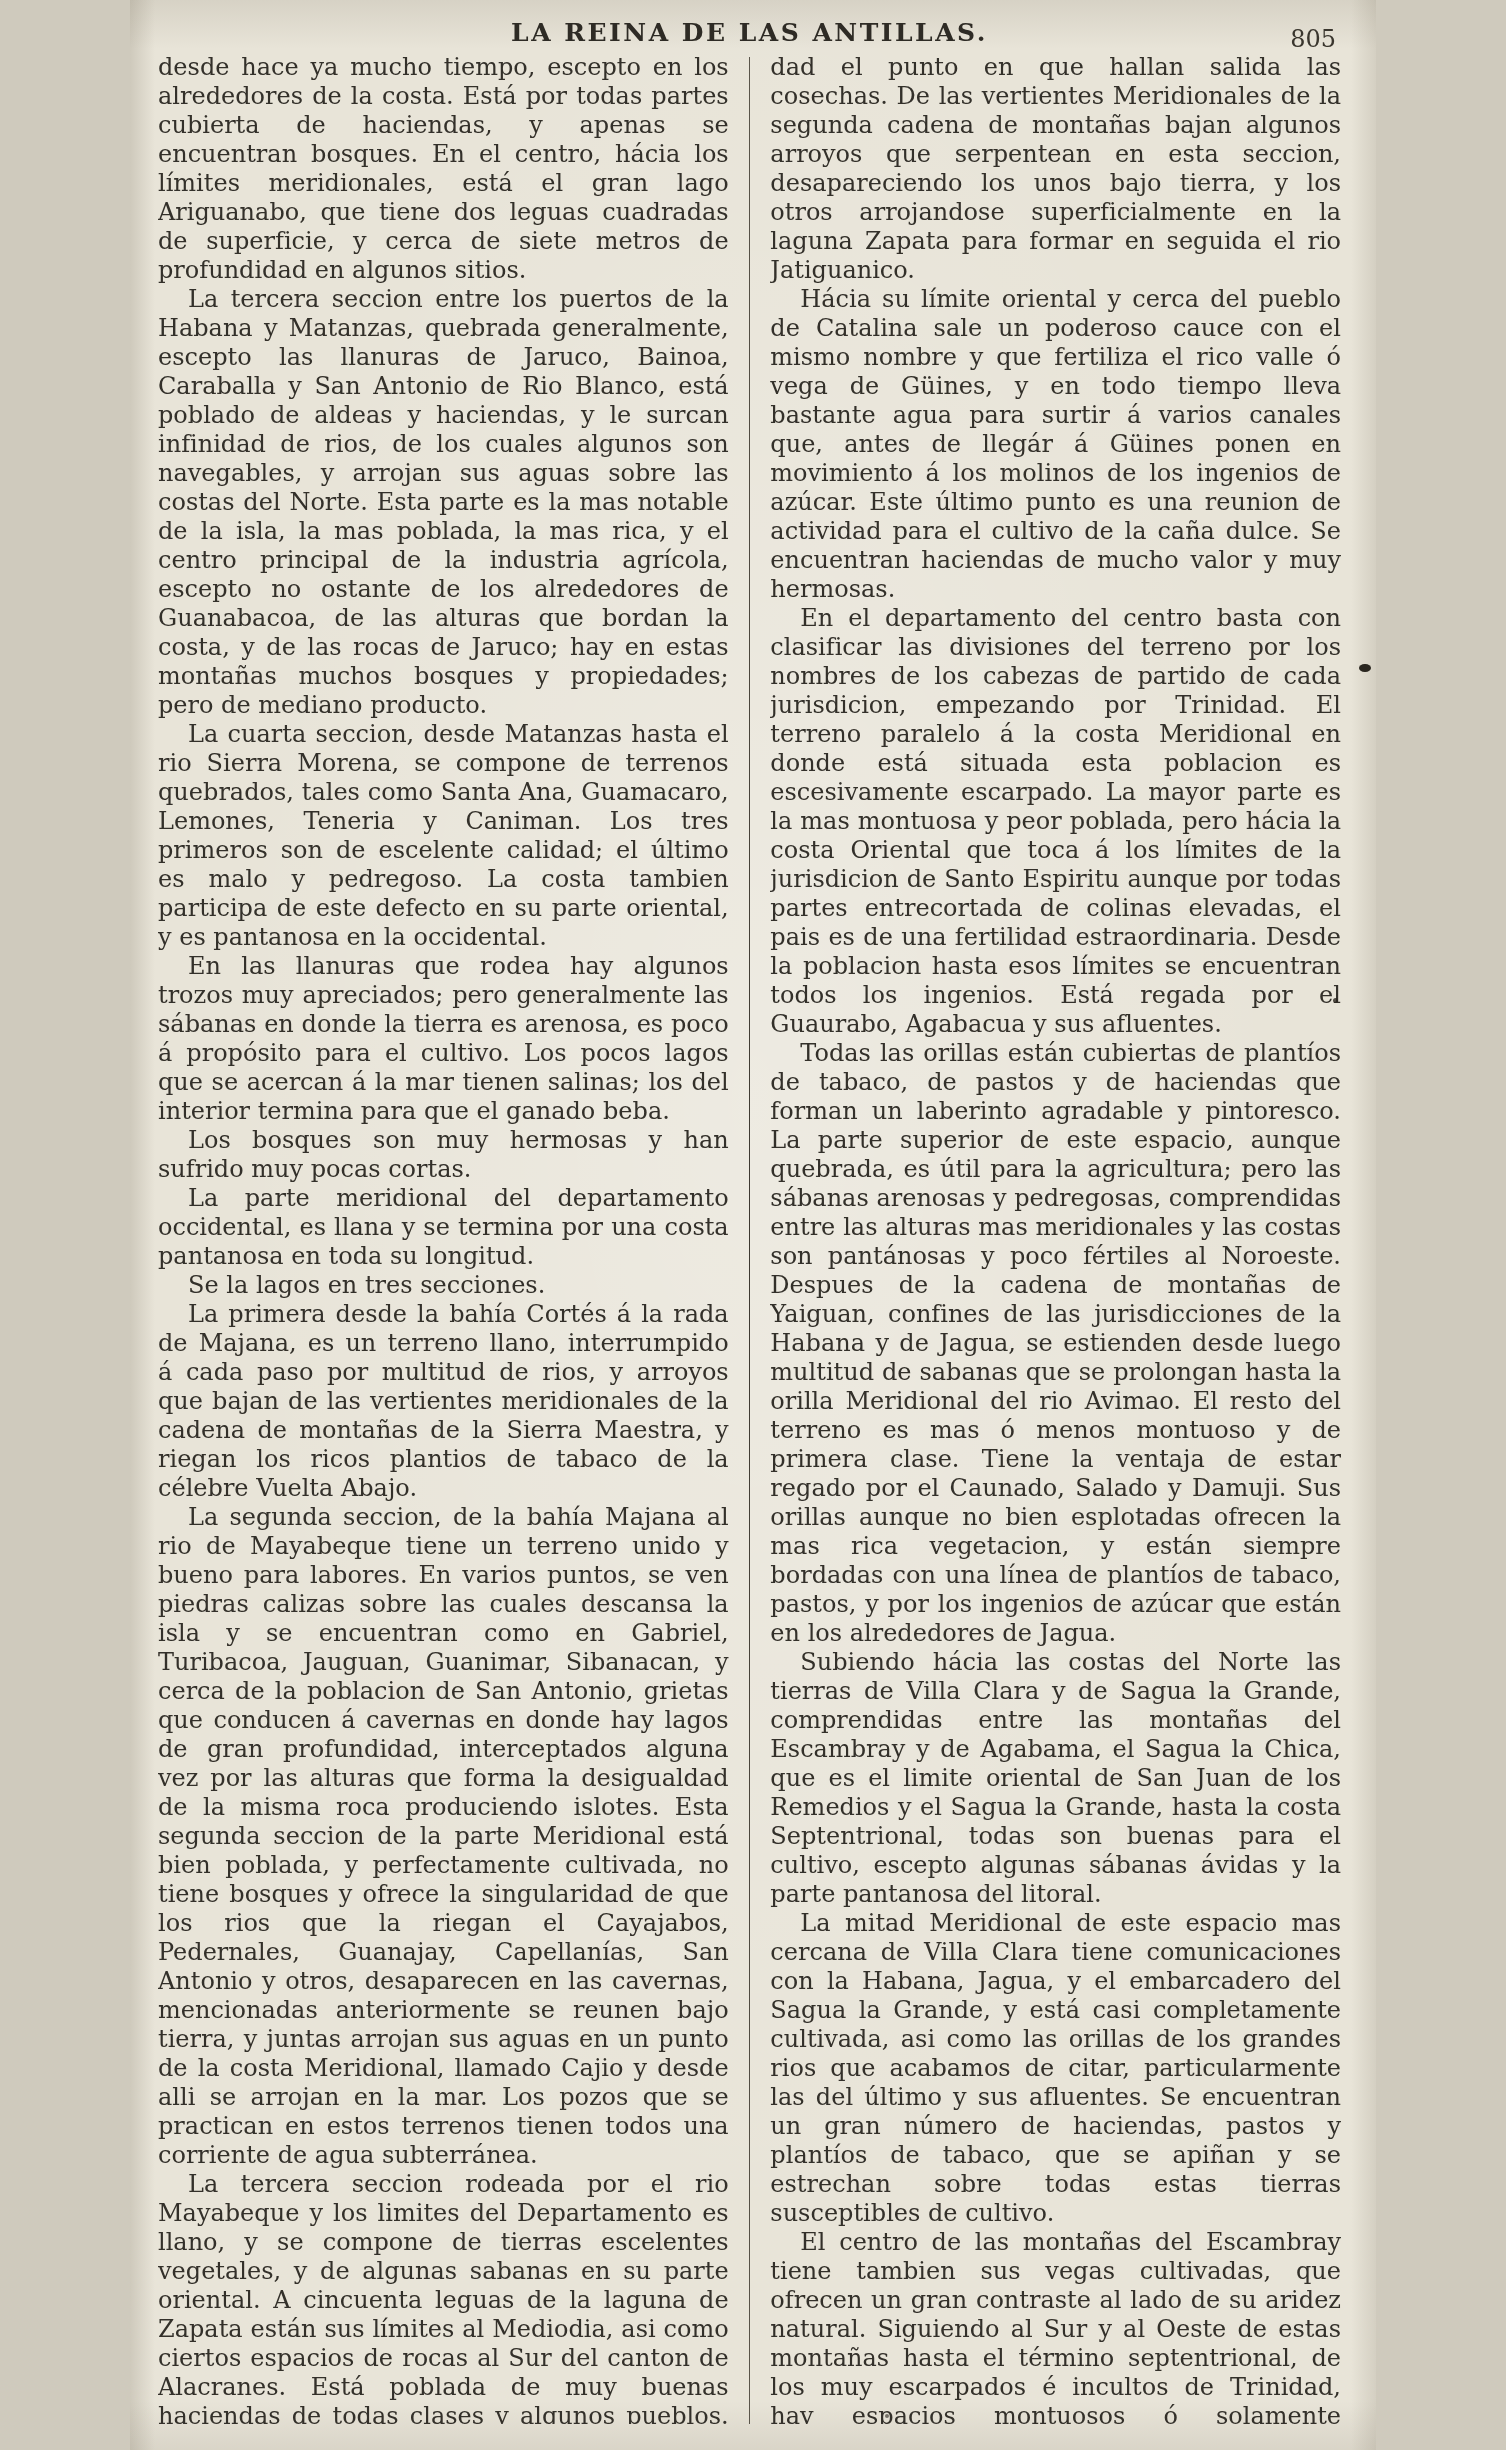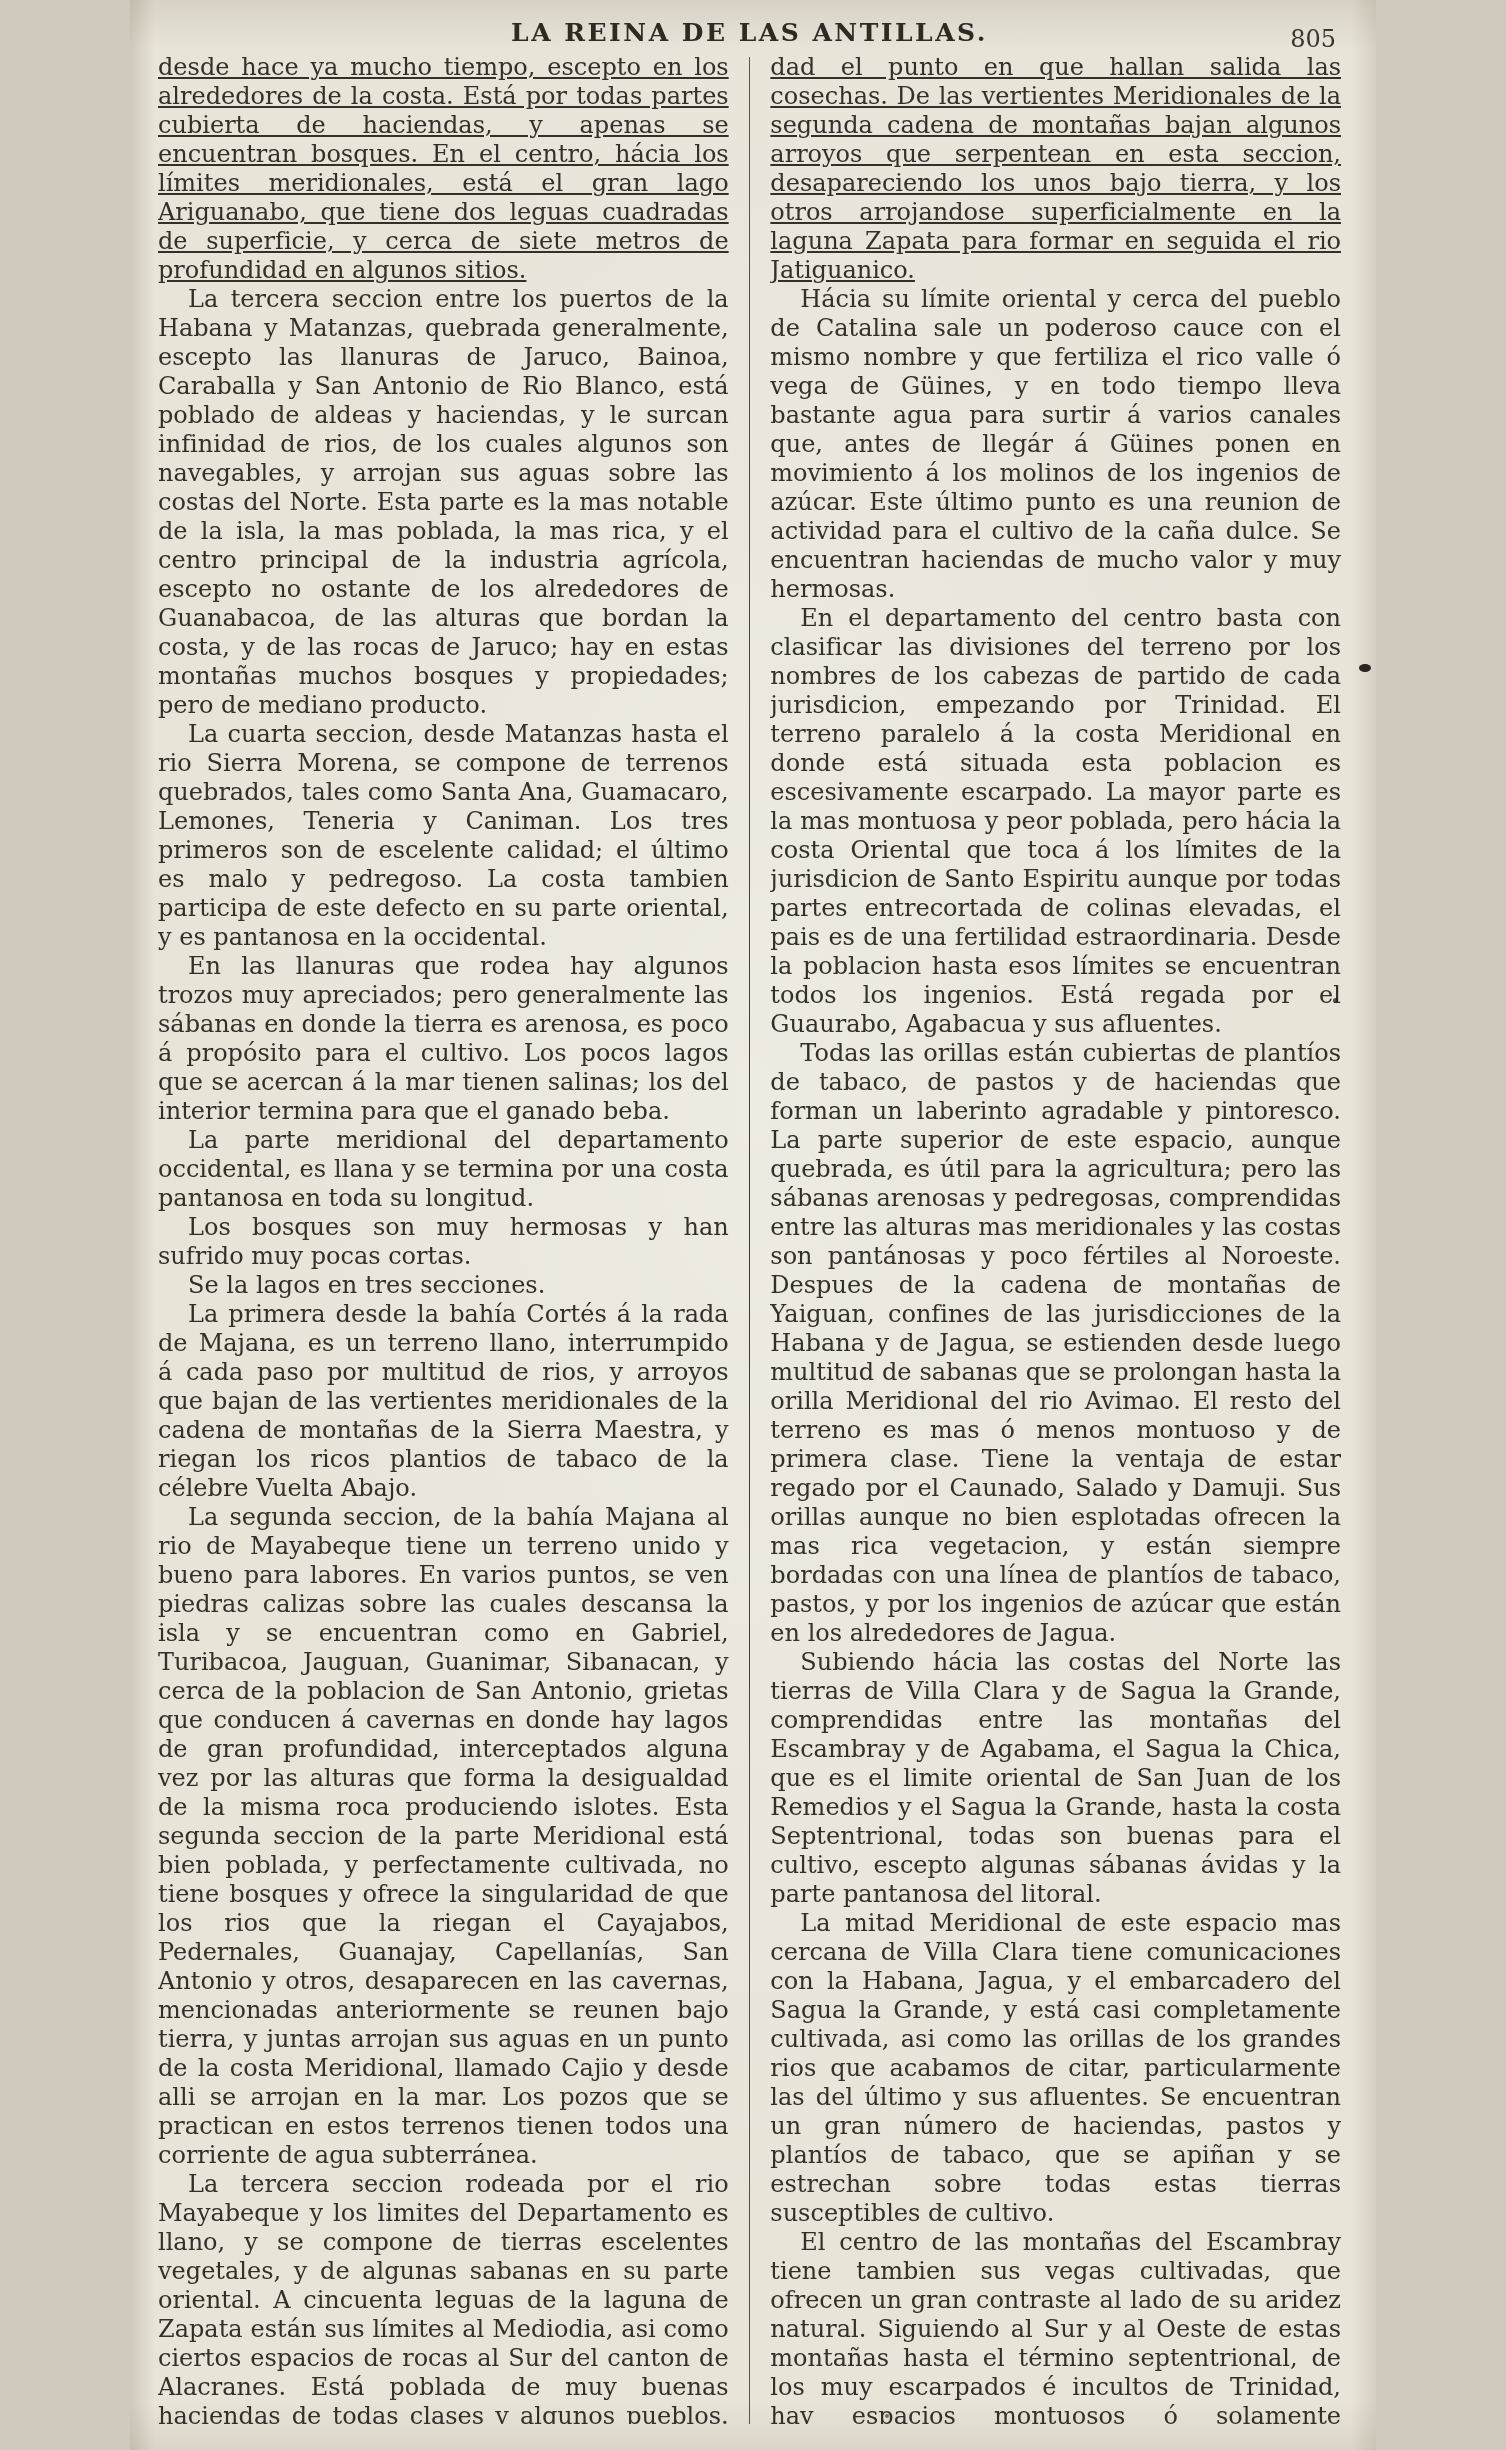--- a/index.html
+++ b/index.html
@@ -61,21 +61,20 @@
     hyphens: auto;
     -webkit-hyphens: auto;
     color: #33302a;
   }
   .col p {
     margin: 0;
     text-indent: 1.25em;
   }
   .col p.no-indent {
     text-indent: 0;
-    text-decoration: underline;
   }
   .divider {
     width: 1.7px;
     background: linear-gradient(180deg, #5a554a 0%, #3c3830 50%, #5a554a 100%);
     margin: 3.3px 20px 0 20px;
   }
   em { font-style: italic; }
   .ink-speck {
     position: absolute;
     background: #2a261f;
@@ -94,22 +93,22 @@
     <span class="running-title">LA REINA DE LAS ANTILLAS.</span>
     <span class="page-number">805</span>
   </div>
 
   <div class="columns">
     <div class="col" id="col-left">
         <p class="no-indent">desde hace ya mucho tiempo, escepto en los alrededores de la costa. Está por todas partes cubierta de haciendas, y apenas se encuentran bosques. En el centro, hácia los límites meridionales, está el gran lago Ariguanabo, que tiene dos leguas cuadradas de superficie, y cerca de siete metros de profundidad en algunos sitios.</p>
         <p>La tercera seccion entre los puertos de la Habana y Matanzas, quebrada generalmente, escepto las llanuras de Jaruco, Bainoa, Caraballa y San Antonio de Rio Blanco, está poblado de aldeas y haciendas, y le surcan infinidad de rios, de los cuales algunos son navegables, y arrojan sus aguas sobre las costas del Norte. Esta parte es la mas notable de la isla, la mas poblada, la mas rica, y el centro principal de la industria agrícola, escepto no ostante de los alrededores de Guanabacoa, de las alturas que bordan la costa, y de las rocas de Jaruco; hay en estas montañas muchos bosques y propiedades; pero de mediano producto.</p>
         <p>La cuarta seccion, desde Matanzas hasta el rio Sierra Morena, se compone de terrenos quebrados, tales como Santa Ana, Guamacaro, Lemones, Teneria y Caniman. Los tres primeros son de escelente calidad; el último es malo y pedregoso. La costa tambien participa de este defecto en su parte oriental, y es pantanosa en la occidental.</p>
         <p>En las llanuras que rodea hay algunos trozos muy apreciados; pero generalmente las sábanas en donde la tierra es arenosa, es poco á propósito para el cultivo. Los pocos lagos que se acercan á la mar tienen salinas; los del interior termina para que el ganado beba.</p>
+        <p>Los bosques son muy hermosas y han sufrido muy pocas cortas.</p>
         <p>La parte meridional del departamento occidental, es llana y se termina por una costa pantanosa en toda su longitud.</p>
-        <p>Los bosques son muy hermosas y han sufrido muy pocas cortas.</p>
         <p>Se la lagos en tres secciones.</p>
         <p>La primera desde la bahía Cortés á la rada de Majana, es un terreno llano, interrumpido á cada paso por multitud de rios, y arroyos que bajan de las vertientes meridionales de la cadena de montañas de la Sierra Maestra, y riegan los ricos plantios de tabaco de la célebre Vuelta Abajo.</p>
         <p>La segunda seccion, de la bahía Majana al rio de Mayabeque tiene un terreno unido y bueno para labores. En varios puntos, se ven piedras calizas sobre las cuales descansa la isla y se encuentran como en Gabriel, Turibacoa, Jauguan, Guanimar, Sibanacan, y cerca de la poblacion de San Antonio, grietas que conducen á cavernas en donde hay lagos de gran profundidad, interceptados alguna vez por las alturas que forma la desigualdad de la misma roca produciendo islotes. Esta segunda seccion de la parte Meridional está bien poblada, y perfectamente cultivada, no tiene bosques y ofrece la singularidad de que los rios que la riegan el Cayajabos, Pedernales, Guanajay, Capellanías, San Antonio y otros, desaparecen en las cavernas, mencionadas anteriormente se reunen bajo tierra, y juntas arrojan sus aguas en un punto de la costa Meridional, llamado Cajio y desde alli se arrojan en la mar. Los pozos que se practican en estos terrenos tienen todos una corriente de agua subterránea.</p>
         <p>La tercera seccion rodeada por el rio Mayabeque y los limites del Departamento es llano, y se compone de tierras escelentes vegetales, y de algunas sabanas en su parte oriental. A cincuenta leguas de la laguna de Zapata están sus límites al Mediodia, asi como ciertos espacios de rocas al Sur del canton de Alacranes. Está poblada de muy buenas haciendas de todas clases y algunos pueblos. Su parte oriental está cuidadosamente cultivada, y la agricultura está tan adelantada como en los alrededores de Matanzas, siendo esta ciu-</p>
       </div>
     <div class="divider"></div>
     <div class="col" id="col-right">
         <p class="no-indent">dad el punto en que hallan salida las cosechas. De las vertientes Meridionales de la segunda cadena de montañas bajan algunos arroyos que serpentean en esta seccion, desapareciendo los unos bajo tierra, y los otros arrojandose superficialmente en la laguna Zapata para formar en seguida el rio Jatiguanico.</p>
         <p>Hácia su límite oriental y cerca del pueblo de Catalina sale un poderoso cauce con el mismo nombre y que fertiliza el rico valle ó vega de Güines, y en todo tiempo lleva bastante agua para surtir á varios canales que, antes de llegár á Güines ponen en movimiento á los molinos de los ingenios de azúcar. Este último punto es una reunion de actividad para el cultivo de la caña dulce. Se encuentran haciendas de mucho valor y muy hermosas.</p>
         <p>En el departamento del centro basta con clasificar las divisiones del terreno por los nombres de los cabezas de partido de cada jurisdicion, empezando por Trinidad. El terreno paralelo á la costa Meridional en donde está situada esta poblacion es escesivamente escarpado. La mayor parte es la mas montuosa y peor poblada, pero hácia la costa Oriental que toca á los límites de la jurisdicion de Santo Espiritu aunque por todas partes entrecortada de colinas elevadas, el pais es de una fertilidad estraordinaria. Desde la poblacion hasta esos límites se encuentran todos los ingenios. Está regada por el Guaurabo, Agabacua y sus afluentes.</p>

